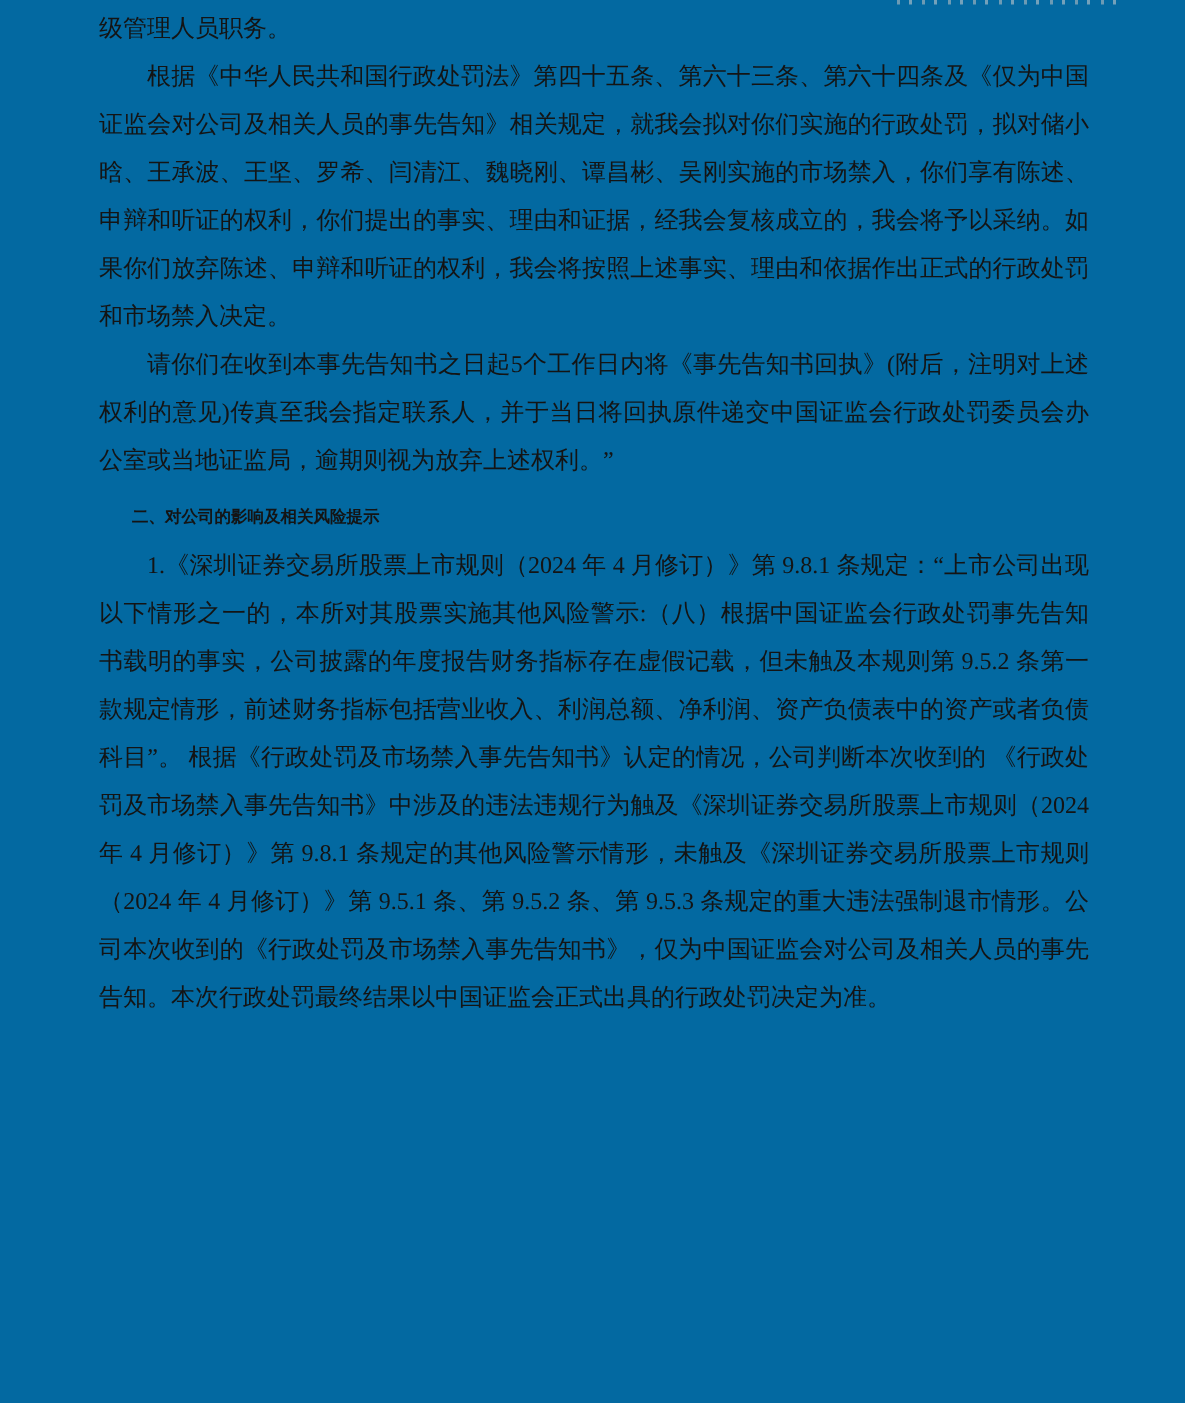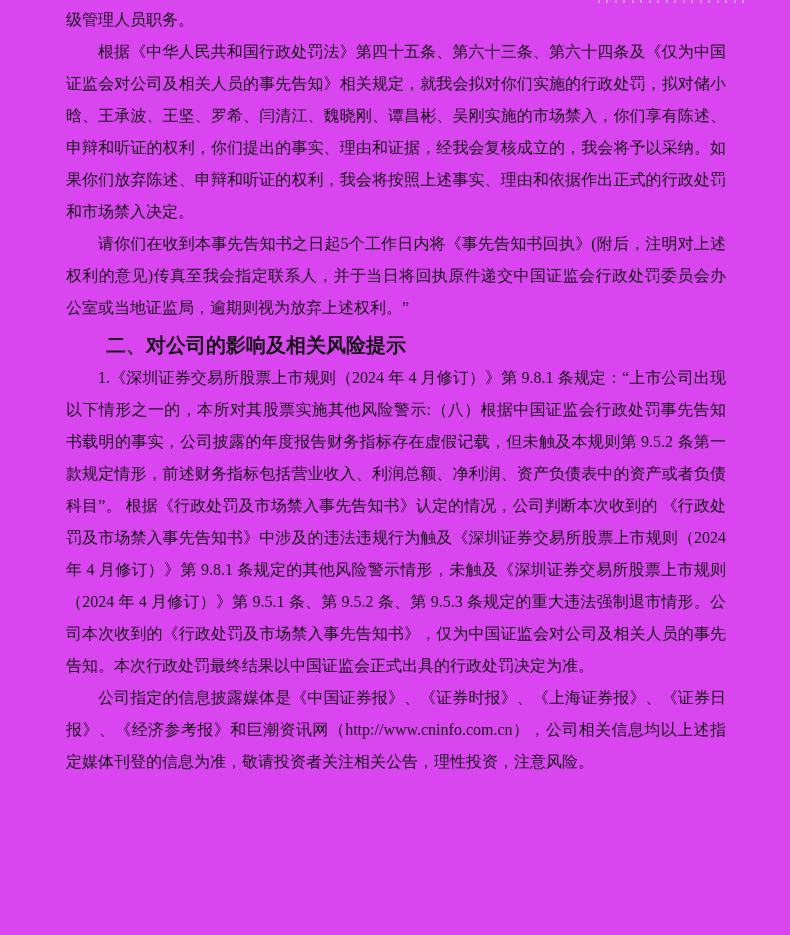--- a/index.html
+++ b/index.html
@@ -11,21 +11,21 @@
     width: 790px;
     height: 935px;
     overflow: hidden;
     position: relative;
     font-family: "Liberation Serif", "DejaVu Serif", serif;
     color: #141414;
   }
   .page {
     position: absolute;
     inset: 0;
-    background: #d946ef;
+    background: #0369a1;
   }
   
   .clip-remnant {
     position: absolute;
     left: 598px;
     top: 0;
     width: 152px;
     height: 3px;
     background: repeating-linear-gradient(
       90deg,
@@ -46,21 +46,21 @@
   }
   .doc p {
     margin: 0;
     text-indent: 2em;
     word-break: break-all;
   }
   .doc p.cont {
     text-indent: 0;
   }
   .doc h2.heading {
-    font-size: 20px;
+    font-size: 11px;
     line-height: 32px;
     font-weight: bold;
     margin: 5px 0 1px 0;
     text-indent: 2em;
     text-align: left;
   }
 </style>
 </head>
 <body>
 
@@ -74,16 +74,15 @@
 
     <p>根据《中华人民共和国行政处罚法》第四十五条、第六十三条、第六十四条及《仅为中国证监会对公司及相关人员的事先告知》相关规定，就我会拟对你们实施的行政处罚，拟对储小晗、王承波、王坚、罗希、闫清江、魏晓刚、谭昌彬、吴刚实施的市场禁入，你们享有陈述、申辩和听证的权利，你们提出的事实、理由和证据，经我会复核成立的，我会将予以采纳。如果你们放弃陈述、申辩和听证的权利，我会将按照上述事实、理由和依据作出正式的行政处罚和市场禁入决定。</p>
 
     <p>请你们在收到本事先告知书之日起5个工作日内将《事先告知书回执》(附后，注明对上述权利的意见)传真至我会指定联系人，并于当日将回执原件递交中国证监会行政处罚委员会办公室或当地证监局，逾期则视为放弃上述权利。”</p>
 
     <h2 class="heading">二、对公司的影响及相关风险提示</h2>
 
     <p>1.《深圳证券交易所股票上市规则（2024 年 4 月修订）》第 9.8.1 条规定：“上市公司出现以下情形之一的，本所对其股票实施其他风险警示:（八）根据中国证监会行政处罚事先告知书载明的事实，公司披露的年度报告财务指标存在虚假记载，但未触及本规则第 9.5.2 条第一款规定情形，前述财务指标包括营业收入、利润总额、净利润、资产负债表中的资产或者负债科目”。 根据《行政处罚及市场禁入事先告知书》认定的情况，公司判断本次收到的 《行政处罚及市场禁入事先告知书》中涉及的违法违规行为触及《深圳证券交易所股票上市规则（2024 年 4 月修订）》第 9.8.1 条规定的其他风险警示情形，未触及《深圳证券交易所股票上市规则（2024 年 4 月修订）》第 9.5.1 条、第 9.5.2 条、第 9.5.3 条规定的重大违法强制退市情形。公司本次收到的《行政处罚及市场禁入事先告知书》，仅为中国证监会对公司及相关人员的事先告知。本次行政处罚最终结果以中国证监会正式出具的行政处罚决定为准。</p>
 
 
-    <p>公司指定的信息披露媒体是《中国证券报》、《证券时报》、《上海证券报》、《证券日报》、《经济参考报》和巨潮资讯网（http://www.cninfo.com.cn），公司相关信息均以上述指定媒体刊登的信息为准，敬请投资者关注相关公告，理性投资，注意风险。</p>
 
   </main>
 </div>
 
 </body></html>

